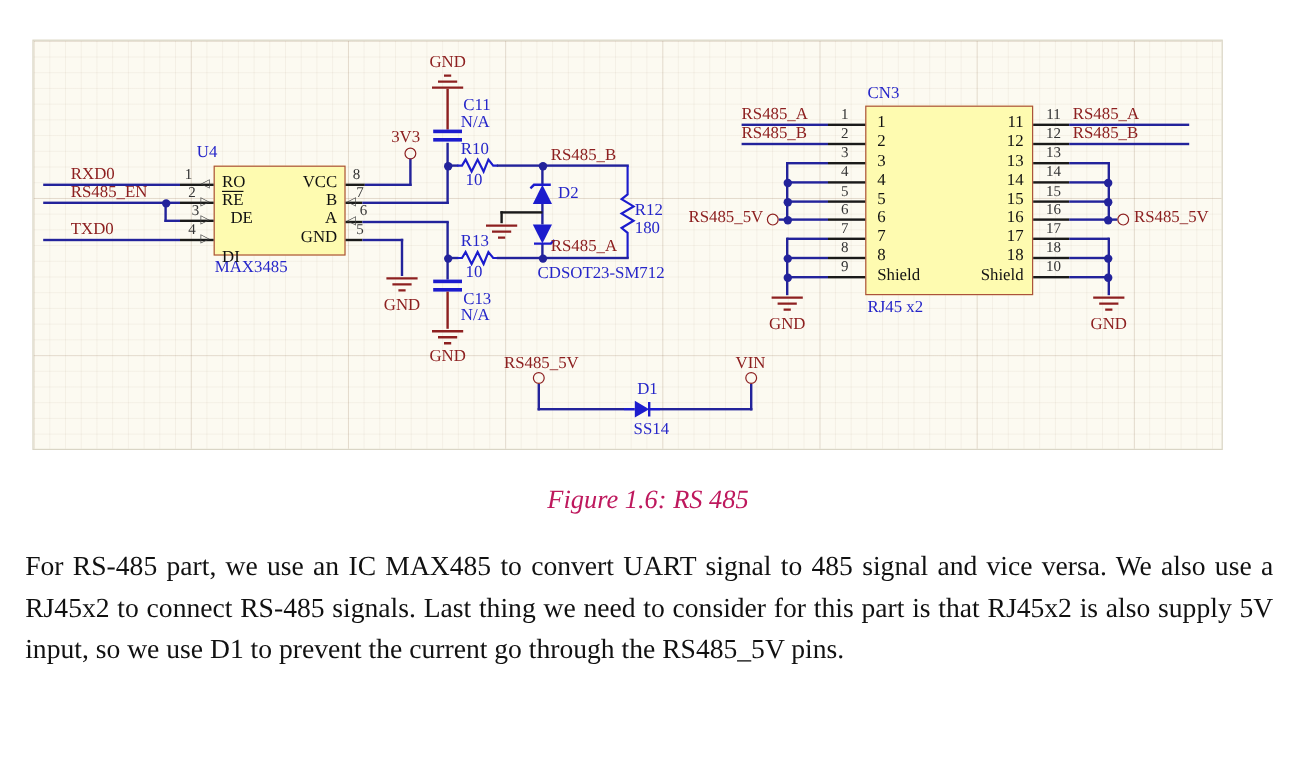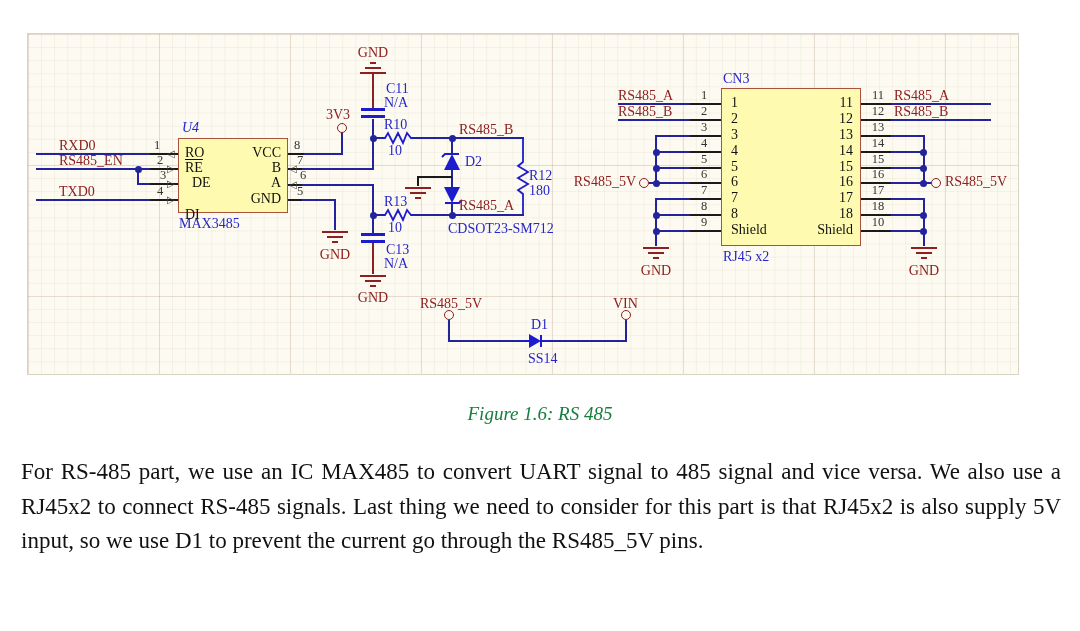--- a/index.html
+++ b/index.html
@@ -26,31 +26,31 @@
   .pin {position:absolute;font-size:14px;line-height:14px;color:#111;white-space:nowrap;}
   .pnum{position:absolute;font-size:12.5px;line-height:13px;color:#333;white-space:nowrap;}
   .arrow{position:absolute;font-size:10px;line-height:10px;color:#444;}
   .icbox{position:absolute;background:#fefbb0;border:1.5px solid #ab523c;box-sizing:border-box;}
   .plate{position:absolute;width:24px;height:3px;background:#1c1ccd;}
   .overline{text-decoration:overline;}
   .ctr{text-align:center;}
   .rt{text-align:right;}
   
   #caption{position:absolute;left:0;top:403px;width:1080px;text-align:center;
-    font-style:italic;font-size:19px;color:#15803d;}
+    font-style:italic;font-size:22px;color:#be185d;}
   #bodytext{position:absolute;left:21px;top:455px;width:1040px;
     font-size:23px;line-height:34.5px;color:#111;text-align:justify;}
 </style>
 </head>
 <body>
 
 <div id="canvas">
 
   <div class="icbox" style="left:150px;top:104px;width:110px;height:75px;"></div>
-  <div class="lblb" style="left:154px;top:87px;font-style:italic;">U4</div>
+  <div class="lblb" style="left:136px;top:87px;">U4</div>
   <div class="lblb" style="left:151px;top:183px;">MAX3485</div>
 
   <div class="pin" style="left:157px;top:112px;">RO</div>
   <div class="pin overline" style="left:157px;top:127px;">RE</div>
   <div class="pin" style="left:164px;top:142px;">DE</div>
   <div class="pin" style="left:157px;top:174px;">DI</div>
   <div class="pin rt" style="left:195px;top:112px;width:58px;">VCC</div>
   <div class="pin rt" style="left:195px;top:127px;width:58px;">B</div>
   <div class="pin rt" style="left:195px;top:142px;width:58px;">A</div>
   <div class="pin rt" style="left:195px;top:158px;width:58px;">GND</div>

